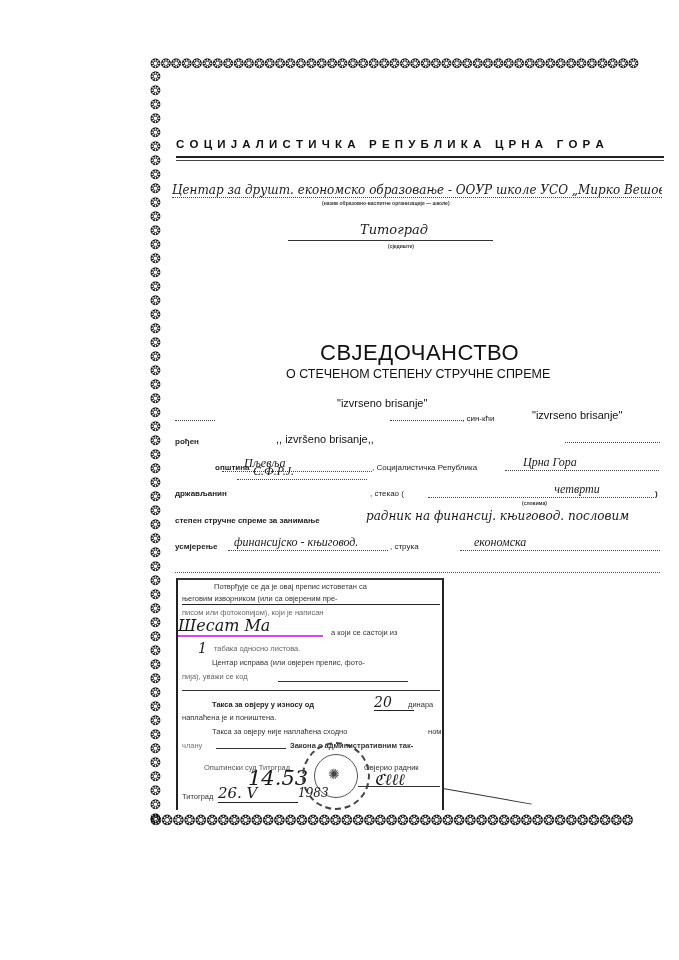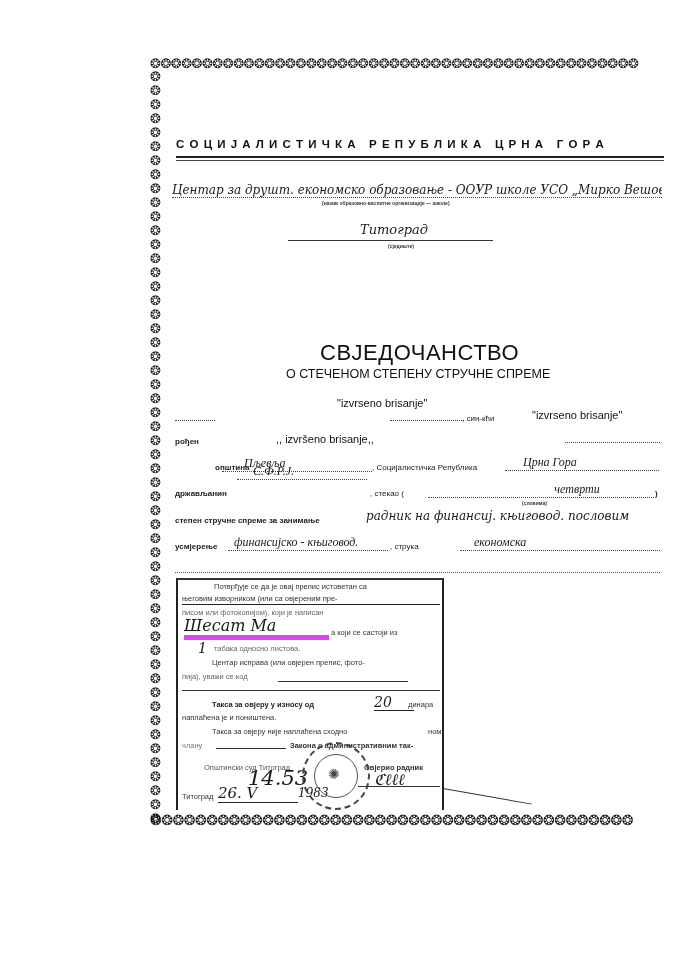--- a/index.html
+++ b/index.html
@@ -68,39 +68,39 @@
 <div class="abs hw dotline" style="left:228px; top:535px; width:160px; font-size:12px; padding-left:6px; box-sizing:border-box;">финансијско - књиговод.</div>
 <div class="abs label" style="left:390px; top:542px; font-weight:normal;">, струка</div>
 <div class="abs hw dotline" style="left:460px; top:535px; width:200px; font-size:12px; padding-left:14px; box-sizing:border-box;">економска</div>
 
 <div class="abs" style="left:175px; top:572px; width:485px; border-top:1px dotted #555;"></div>
 <div class="abs" style="left:176px; top:578px; width:268px; height:232px; border-left:2px solid #222; border-right:2px solid #222; border-top:2px solid #333; box-sizing:border-box; font-size:7.5px; color:#333;">
   <div style="position:absolute; left:36px; top:2px; white-space:nowrap;">Потврђује се да је овај препис истоветан са</div>
   <div style="position:absolute; left:4px; top:14px; white-space:nowrap;">његовим изворником (или са овјереним пре-</div>
   <div style="position:absolute; left:4px; top:28px; white-space:nowrap; color:#666;">писом или фотокопијом), који је написан</div>
   <div style="position:absolute; left:4px; top:24px; width:258px; border-top:1px solid #222;"></div>
-  <div class="hw" style="position:absolute; left:6px; top:36px; font-size:16px; width:145px; border-bottom:5px solid #d946ef;">Шесат Ма</div>
+  <div class="hw" style="position:absolute; left:0; top:36px; font-size:16px; width:145px; border-bottom:2px solid #d946ef;">Шесат Ма</div>
   <div style="position:absolute; left:153px; top:48px; white-space:nowrap;">а који се састоји из</div>
   <div class="hw" style="position:absolute; left:20px; top:60px; font-size:14px;">1</div>
   <div style="position:absolute; left:36px; top:64px; white-space:nowrap; color:#666;">табака односно листова.</div>
   <div style="position:absolute; left:34px; top:78px; white-space:nowrap;">Центар исправа (или овјерен препис, фото-</div>
   <div style="position:absolute; left:4px; top:92px; white-space:nowrap; color:#666;">пија), уважи се код</div>
   <div style="position:absolute; left:100px; top:101px; width:130px; border-top:1px solid #333;"></div>
   <div style="position:absolute; left:4px; top:110px; width:258px; border-top:1px solid #333;"></div>
   <div style="position:absolute; left:34px; top:120px; white-space:nowrap; color:#222; font-weight:bold;">Такса за овјеру у износу од</div>
   <div class="hw" style="position:absolute; left:196px; top:114px; font-size:14px; width:40px; border-bottom:1px solid #222;">20</div>
   <div style="position:absolute; left:230px; top:120px; white-space:nowrap;">динара</div>
   <div style="position:absolute; left:4px; top:133px; white-space:nowrap;">наплаћена је и поништена.</div>
   <div style="position:absolute; left:34px; top:147px; white-space:nowrap;">Такса за овјеру није наплаћена сходно</div>
   <div style="position:absolute; left:250px; top:147px; white-space:nowrap;">ном</div>
   <div style="position:absolute; left:4px; top:161px; white-space:nowrap; color:#777;">члану</div>
   <div style="position:absolute; left:38px; top:168px; width:70px; border-top:1px solid #333;"></div>
   <div style="position:absolute; left:112px; top:161px; white-space:nowrap; font-weight:bold;">Закона о административним так-</div>
   <div style="position:absolute; left:26px; top:183px; white-space:nowrap; color:#555;">Општински суд Титоград</div>
-  <div style="position:absolute; left:186px; top:183px; white-space:nowrap; font-weight:bold;">Овјерио радник</div>
+  <div style="position:absolute; left:186px; top:183px; white-space:nowrap; font-weight:normal;">Овјерио радник</div>
   <div class="hw" style="position:absolute; left:70px; top:186px; font-size:21px;">14.53</div>
   <div style="position:absolute; left:4px; top:212px; white-space:nowrap;">Титоград</div>
   <div class="hw" style="position:absolute; left:40px; top:204px; font-size:15px; width:80px; border-bottom:1px solid #222;">26. V</div>
   <div class="hw" style="position:absolute; left:120px; top:206px; font-size:12px;">1983</div>
   <div style="position:absolute; left:180px; top:206px; width:82px; border-top:1px solid #333;"></div>
   <div class="hw" style="position:absolute; left:196px; top:188px; font-size:16px;text-align:right;">ℭℓℓℓ</div>
 </div>
 
 <div class="abs" style="left:302px; top:742px; width:68px; height:68px; border-radius:50%; border:2px dashed #444; box-sizing:border-box;">
   <div style="position:absolute; left:10px; top:10px; width:44px; height:44px; border-radius:50%; border:1px solid #555; box-sizing:border-box;"></div>

